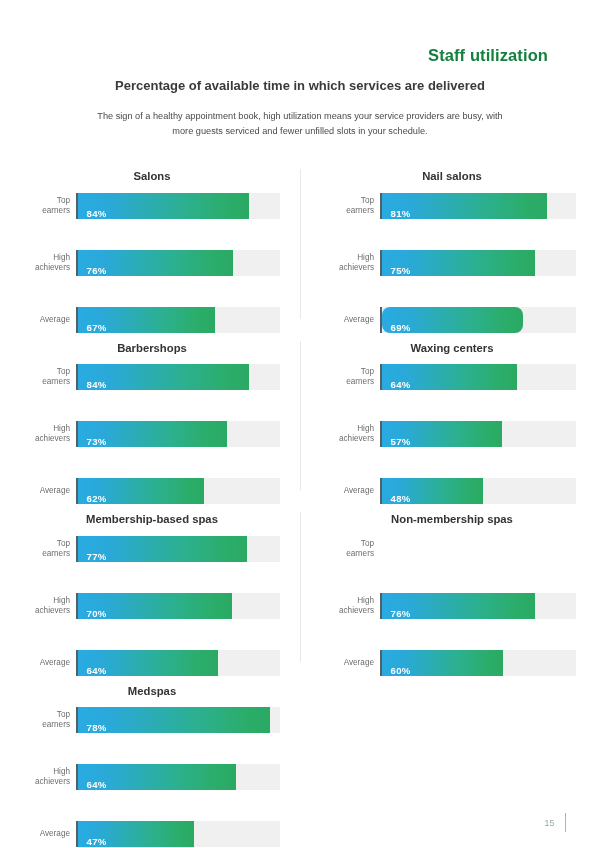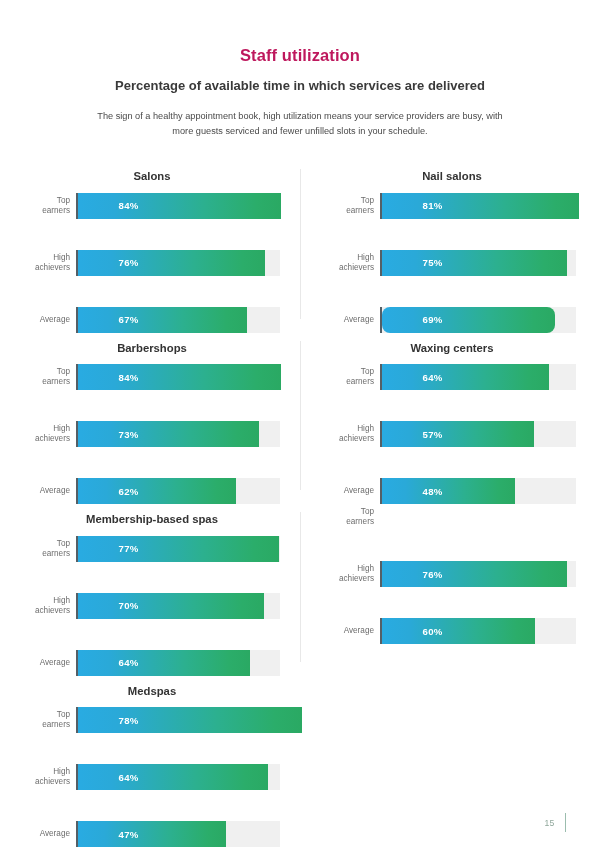--- a/index.html
+++ b/index.html
@@ -24,24 +24,25 @@
   }
 
   
   .header {
     padding: 46px 52px 0 52px;
     text-align: center;
   }
   .page-title {
     font-size: 16.5px;
     font-weight: bold;
-    color: #be185d;
+    color: #15803d;
     letter-spacing: 0.1px;
     margin: 0 0 12px 0;
     line-height: 1.2;
+    text-align: right;
   }
   .page-subtitle {
     font-size: 13px;
     font-weight: bold;
     color: #3a3a3a;
     margin: 0 0 14px 0;
     line-height: 1.3;
   }
   .page-intro {
     font-size: 9.2px;
@@ -135,22 +136,21 @@
     position: relative;
     height: 26px;
   }
   .bar-fill {
     position: absolute;
     left: 0;
     top: 0;
     bottom: 0;
     background: linear-gradient(90deg, #29abe2 0%, #2aa9d8 18%, #2cb08f 62%, #2bad6a 88%, #2aa963 100%);
     display: flex;
-    align-items: center;
-    padding-left: 32px;
+    align-items: flex-end;
   }
   .bar-value {
     color: #ffffff;
     font-size: 9.6px;
     font-weight: bold;
     padding-left: 9px;
     white-space: nowrap;
     letter-spacing: 0.2px;
   }
 
@@ -371,20 +371,21 @@
               <div class="axis-tick"></div>
               <div class="bar-track">
                 <div class="bar-fill" style="width: 69.5652%;">
                   <span class="bar-value">64%</span>
                 </div>
               </div>
             </div>
           </div>
         </div>
         <div class="chart-cell right">
+          <div class="chart-title">Non-membership spas</div>
           <div class="bar-row">
             <div class="bar-label">Top
 earners</div>
           </div>
           <div class="bar-row">
             <div class="bar-label">High
 achievers</div>
             <div class="bar-track-wrap">
               <div class="axis-tick"></div>
               <div class="bar-track">

